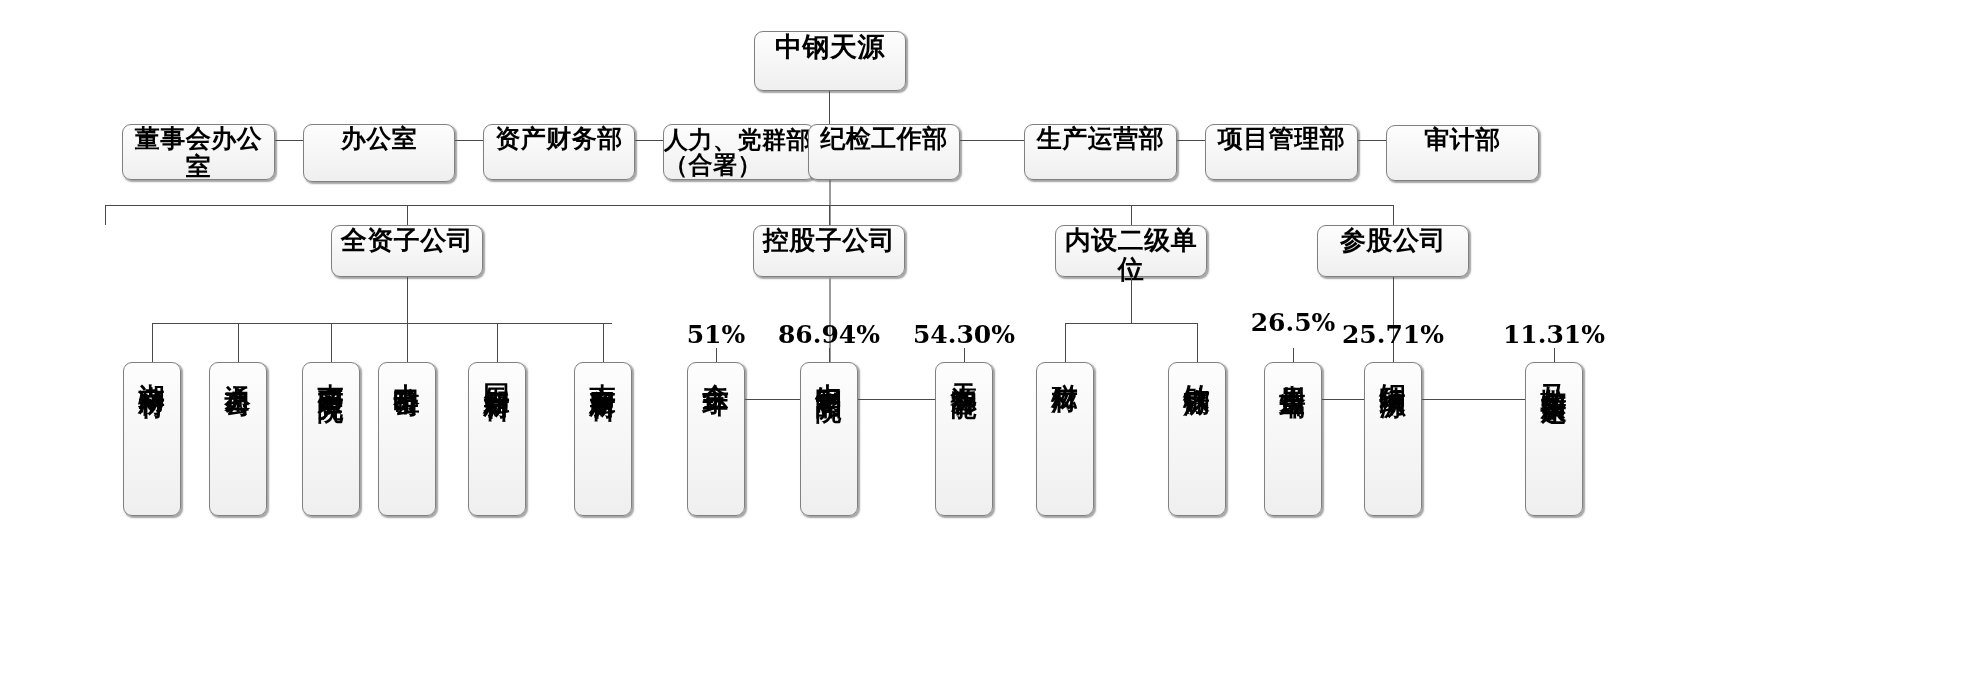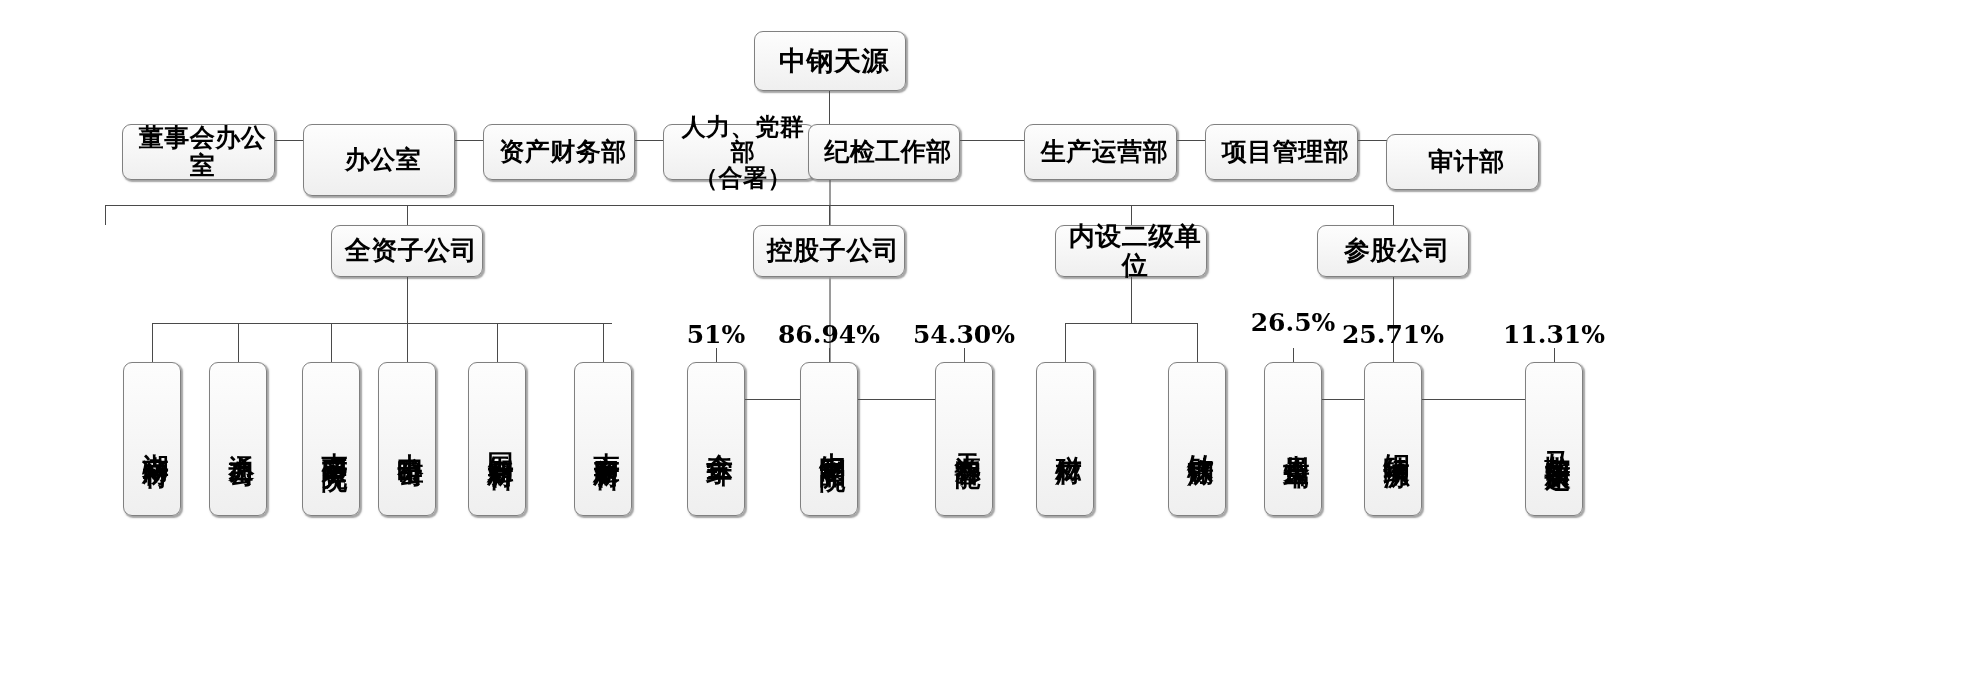--- a/index.html
+++ b/index.html
@@ -32,29 +32,28 @@
 
   
   .node {
     position: absolute;
     box-sizing: border-box;
     border: 1px solid #808080;
     border-radius: 9px;
     background: linear-gradient(to bottom, #fdfdfd 0%, #f7f7f7 45%, #efefef 100%);
     box-shadow: 1.5px 1.5px 1.5px rgba(90,90,90,0.55);
     display: flex;
-    align-items: center;
+    align-items: flex-start;
     justify-content: center;
     text-align: center;
     color: #000000;
     font-weight: 700;
     letter-spacing: 0.5px;
     line-height: 1.12;
     user-select: none;
-    padding-left: 8px;
   }
 
   .node.root {
     font-size: 27px;
   }
   .node.dept {
     font-size: 25px;
   }
   .node.dept.two-line {
     font-size: 24px;
@@ -109,40 +108,40 @@
   <div class="line v" style="left:558px; top:140px; height:22px;"></div>
   <div class="line v" style="left:738px; top:140px; height:22px;"></div>
   <div class="line v" style="left:918px; top:140px; height:22px;"></div>
   <div class="line v" style="left:1100px; top:140px; height:22px;"></div>
   <div class="line v" style="left:1281px; top:140px; height:22px;"></div>
   <div class="line v" style="left:1462px; top:140px; height:22px;"></div>
 
   <div class="node dept" style="left:122px; top:124px; width:153px; height:56px;">
     <span>董事会办公室</span>
   </div>
-  <div class="node dept" style="left:303px; top:124px; width:152px; height:72px;">
+  <div class="node dept" style="left:303px; top:124px; width:152px; height:58px;">
     <span>办公室</span>
   </div>
   <div class="node dept" style="left:483px; top:124px; width:152px; height:56px;">
     <span>资产财务部</span>
   </div>
   <div class="node dept two-line" style="left:663px; top:124px; width:152px; height:56px; flex-direction:column;">
     <span>人力、党群部</span>
     <span>（合署）</span>
   </div>
   <div class="node dept" style="left:808px; top:124px; width:152px; height:56px;">
     <span>纪检工作部</span>
   </div>
   <div class="node dept" style="left:1024px; top:124px; width:153px; height:56px;">
     <span>生产运营部</span>
   </div>
   <div class="node dept" style="left:1205px; top:124px; width:153px; height:56px;">
     <span>项目管理部</span>
   </div>
-  <div class="node dept" style="left:1386px; top:134px; width:153px; height:56px;">
+  <div class="node dept" style="left:1386px; top:125px; width:153px; height:56px;">
     <span>审计部</span>
   </div>
 
   <div class="line h" style="left:105px; top:205px; width:1289px; height:1px;"></div>
 
   <div class="line v" style="left:105px; top:205px; height:20px;"></div>
   <div class="line v" style="left:407px; top:205px; height:20px;"></div>
   <div class="line v" style="left:829px; top:205px; height:20px;"></div>
   <div class="line v" style="left:1131px; top:205px; height:20px;"></div>
   <div class="line v" style="left:1393px; top:205px; height:20px;"></div>

